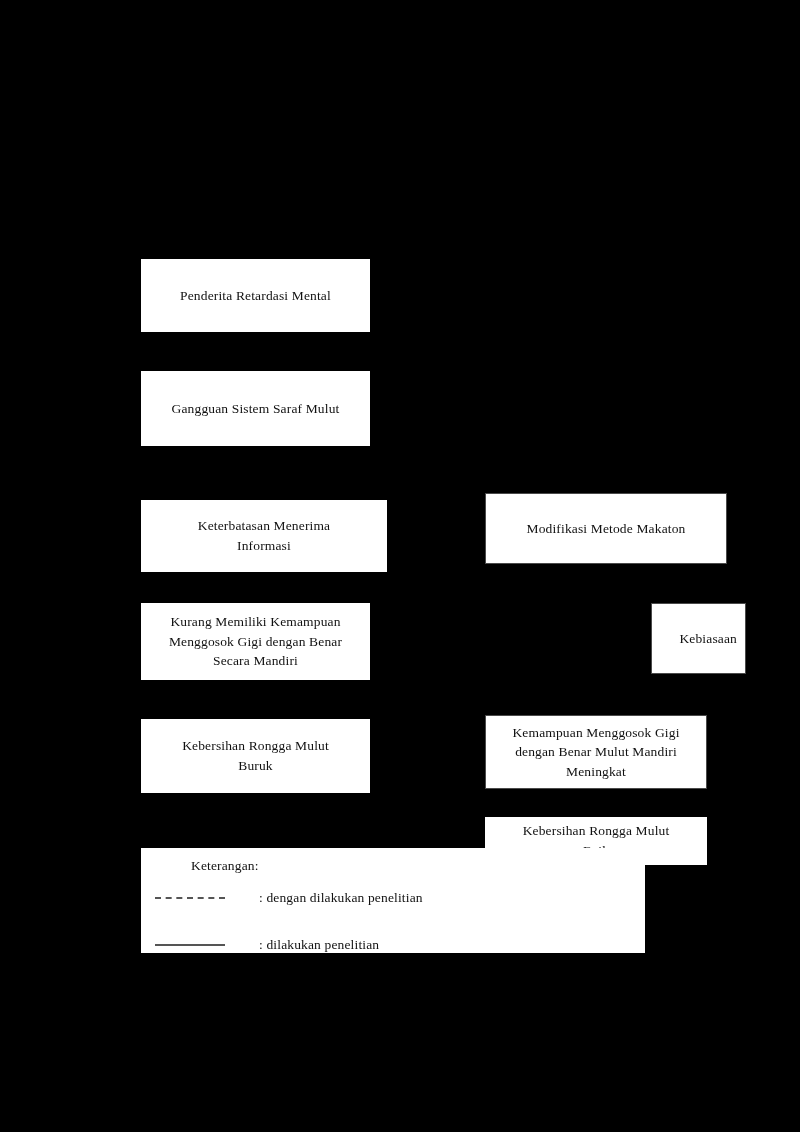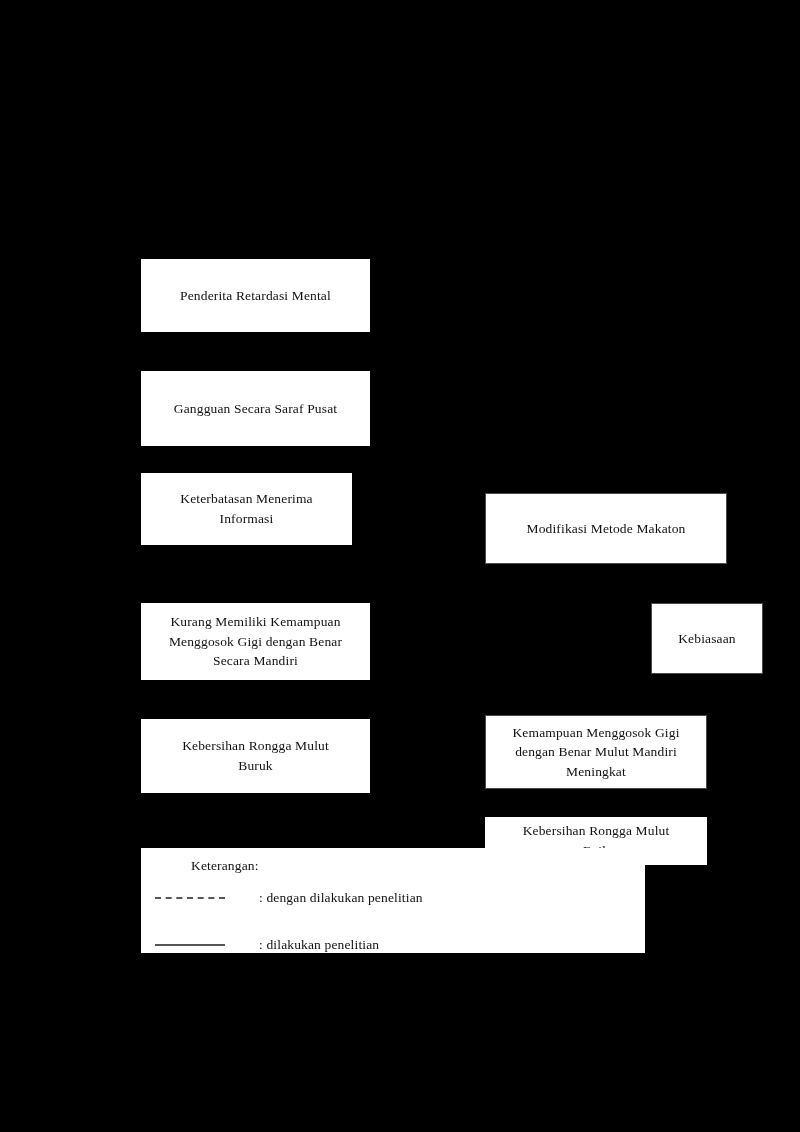--- a/index.html
+++ b/index.html
@@ -100,45 +100,45 @@
 </head>
 <body>
 
 <div class="canvas">
 
   <div class="node dashed" style="left:141px; top:259px; width:229px; height:73px;">
     <span class="txt">Penderita Retardasi Mental</span>
   </div>
 
   <div class="node dashed" style="left:141px; top:371px; width:229px; height:75px;">
-    <span class="txt">Gangguan Secara Saraf Pusat</span>
+    <span class="txt">Gangguan Sistem Saraf Mulut</span>
   </div>
 
-  <div class="node dashed" style="left:141px; top:473px; width:211px; height:72px;">
+  <div class="node dashed" style="left:141px; top:500px; width:246px; height:72px;">
     <span class="txt">Keterbatasan Menerima
 Informasi</span>
   </div>
 
   <div class="node dashed" style="left:141px; top:603px; width:229px; height:77px;justify-content:center;">
     <span class="txt">Kurang Memiliki Kemampuan
 Menggosok Gigi dengan Benar
 Secara Mandiri</span>
   </div>
 
   <div class="node dashed" style="left:141px; top:719px; width:229px; height:74px;">
     <span class="txt">Kebersihan Rongga Mulut
 Buruk</span>
   </div>
 
   <div class="node solid" style="left:485px; top:493px; width:242px; height:71px;">
     <span class="txt">Modifikasi Metode Makaton</span>
   </div>
 
 
-  <div class="node solid" style="left:651px; top:603px; width:112px; height:71px;">
+  <div class="node solid" style="left:651px; top:603px; width:95px; height:71px;text-align:right;">
     <span class="txt">Kebiasaan</span>
   </div>
 
   <div class="node solid" style="left:485px; top:715px; width:222px; height:74px;">
     <span class="txt">Kemampuan Menggosok Gigi
 dengan Benar Mulut Mandiri
 Meningkat</span>
   </div>
 
   <div class="node dashed" style="left:485px; top:817px; width:222px; height:48px;">

